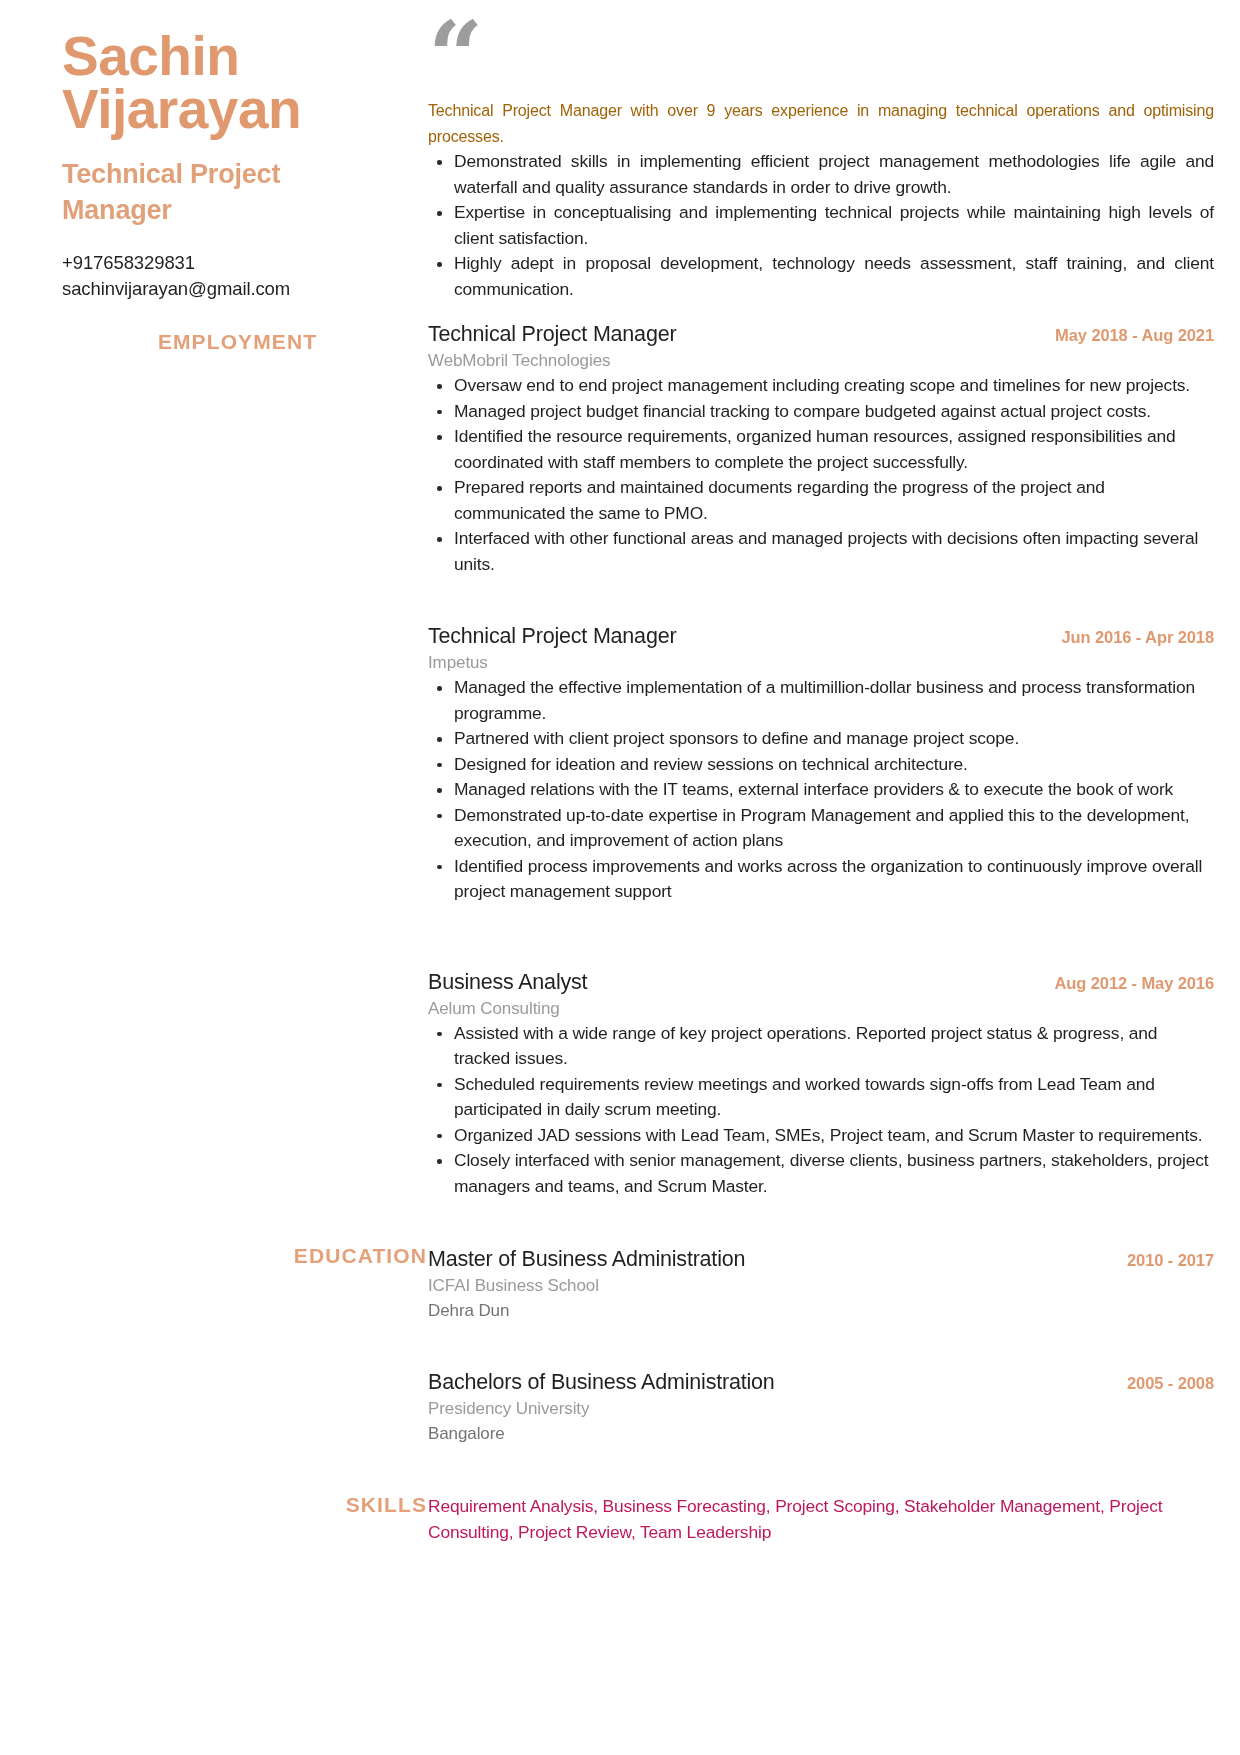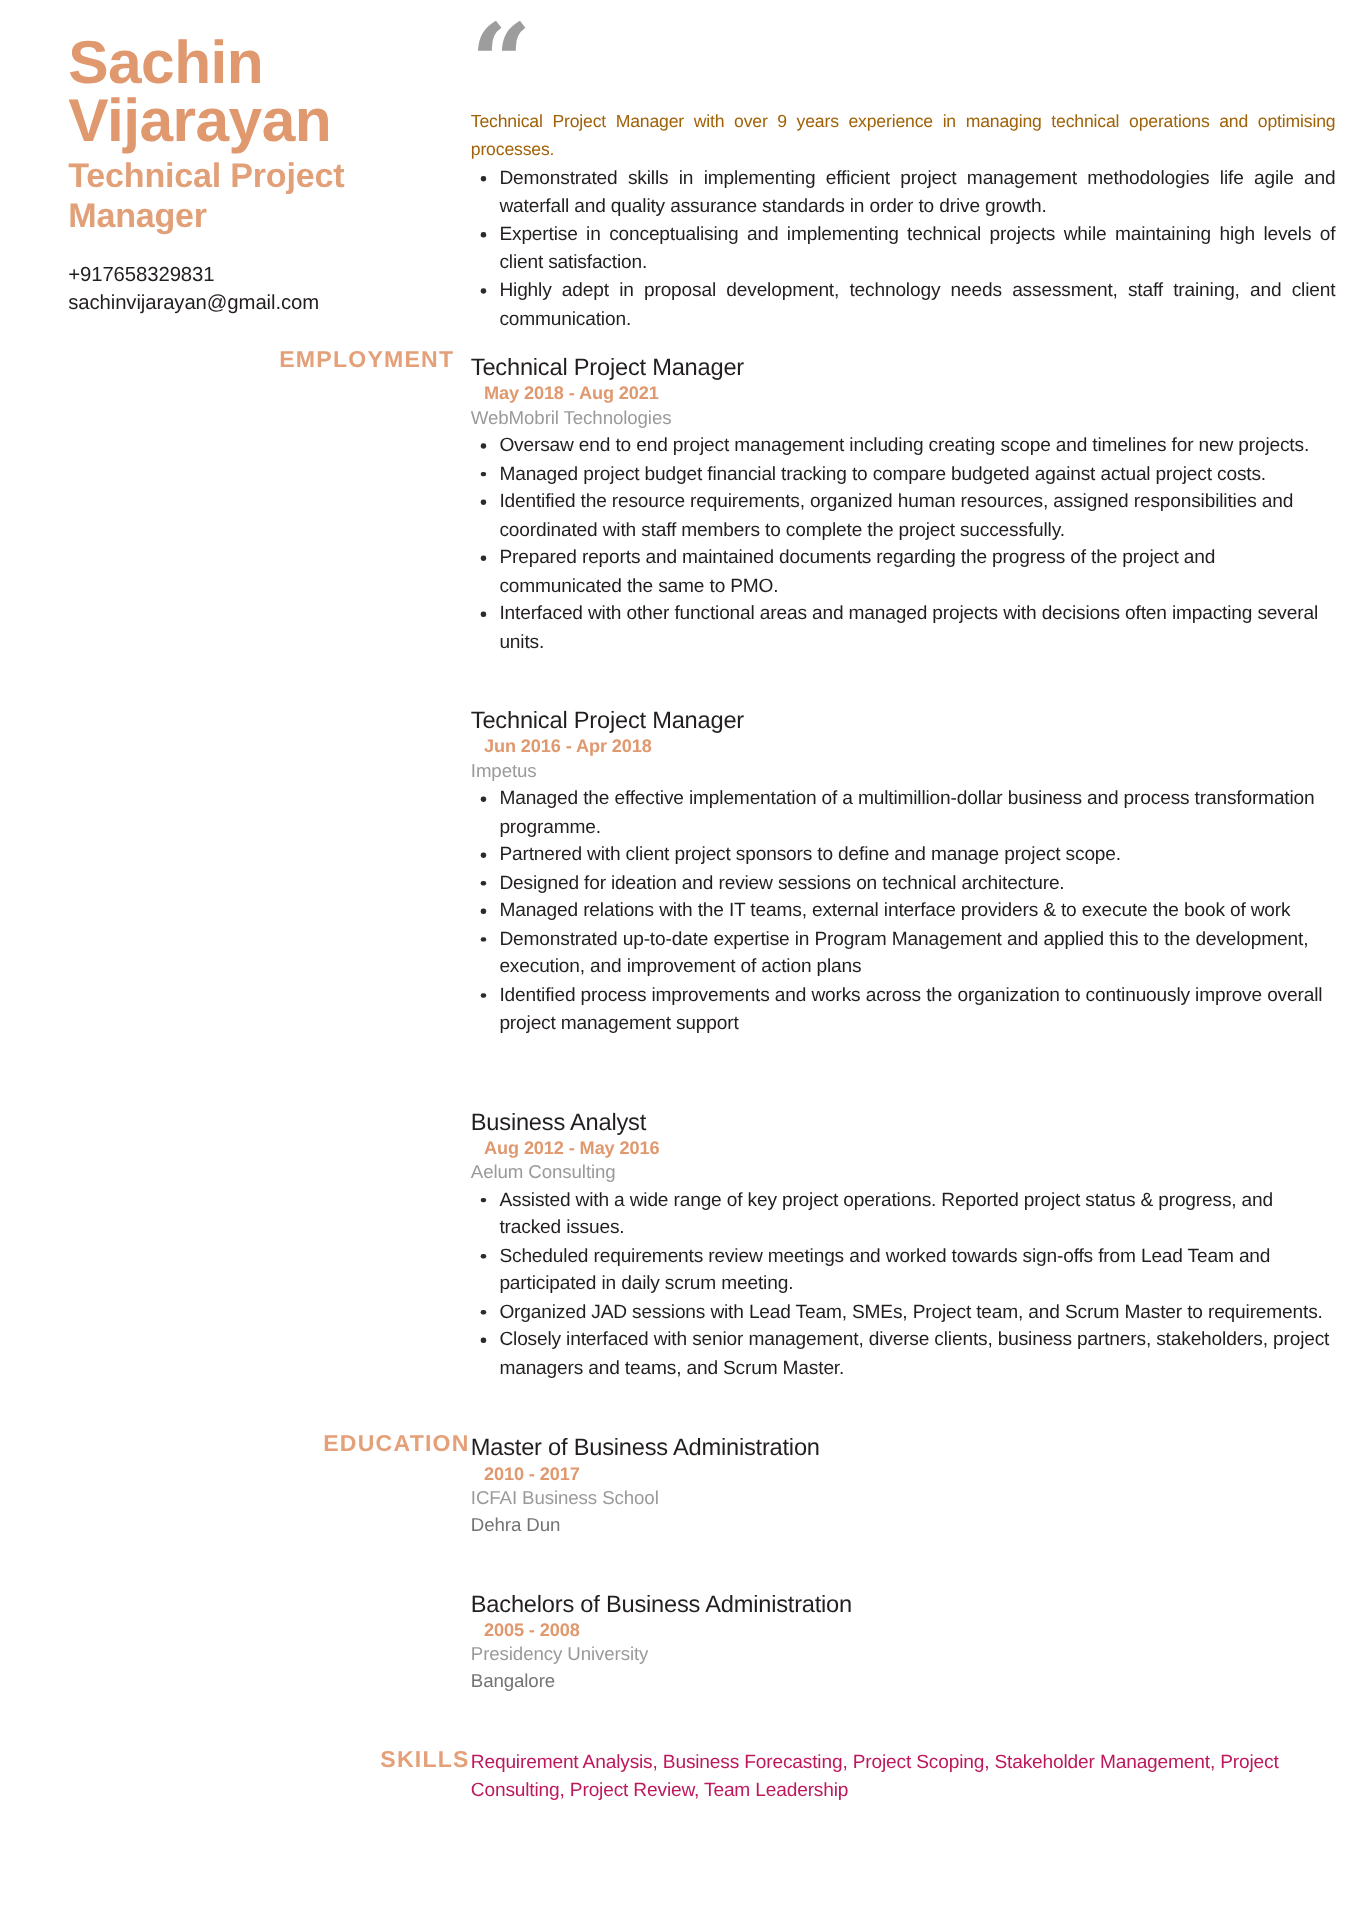--- a/index.html
+++ b/index.html
@@ -36,42 +36,42 @@
 
   .name {
     font-size: 55px;
     line-height: 53px;
     font-weight: bold;
     color: #e0996f;
     letter-spacing: -0.5px;
   }
 
   .job-title {
-    margin-top: 6px;
-    font-size: 31px;
+    margin-top: 20px;
+    font-size: 27px;
     line-height: 36px;
     font-weight: bold;
     color: #e2a079;
     letter-spacing: -0.2px;
   }
 
   .contact {
     margin-top: 22px;
     font-size: 18.5px;
     line-height: 26px;
     color: #231f20;
     letter-spacing: -0.1px;
   }
 
   .section-label {
     font-size: 21px;
     font-weight: bold;
     color: #e4a079;
     letter-spacing: 1.1px;
-    text-align: right;
+    text-align: center;
     padding-right: 1px;
   }
 
   #label-employment { margin-top: 28px; }
 
   
   .abs-label {
     position: absolute;
     right: 100%;
     width: 300px;
@@ -133,21 +133,20 @@
   ul.bullets.left-align li,
   .summary-text.left-align { text-align: left; }
 
   
   .entry { position: relative; }
 
   .entry-head {
     display: flex;
     align-items: baseline;
     justify-content: space-between;
-    flex-direction: column;
   }
 
   .entry-title {
     font-size: 21.5px;
     line-height: 30px;
     color: #231f20;
     letter-spacing: -0.2px;
   }
 
   .entry-date {

